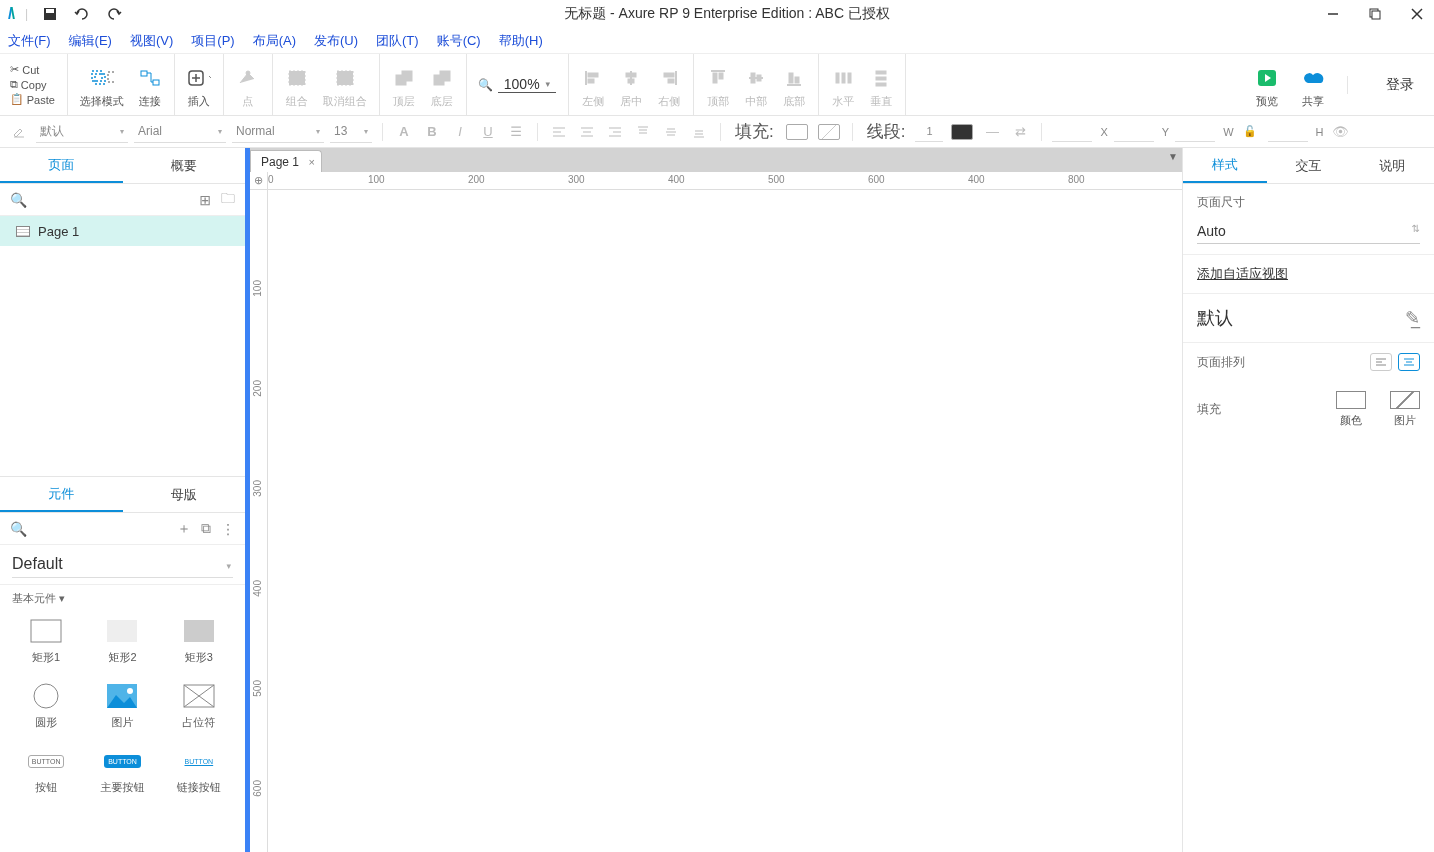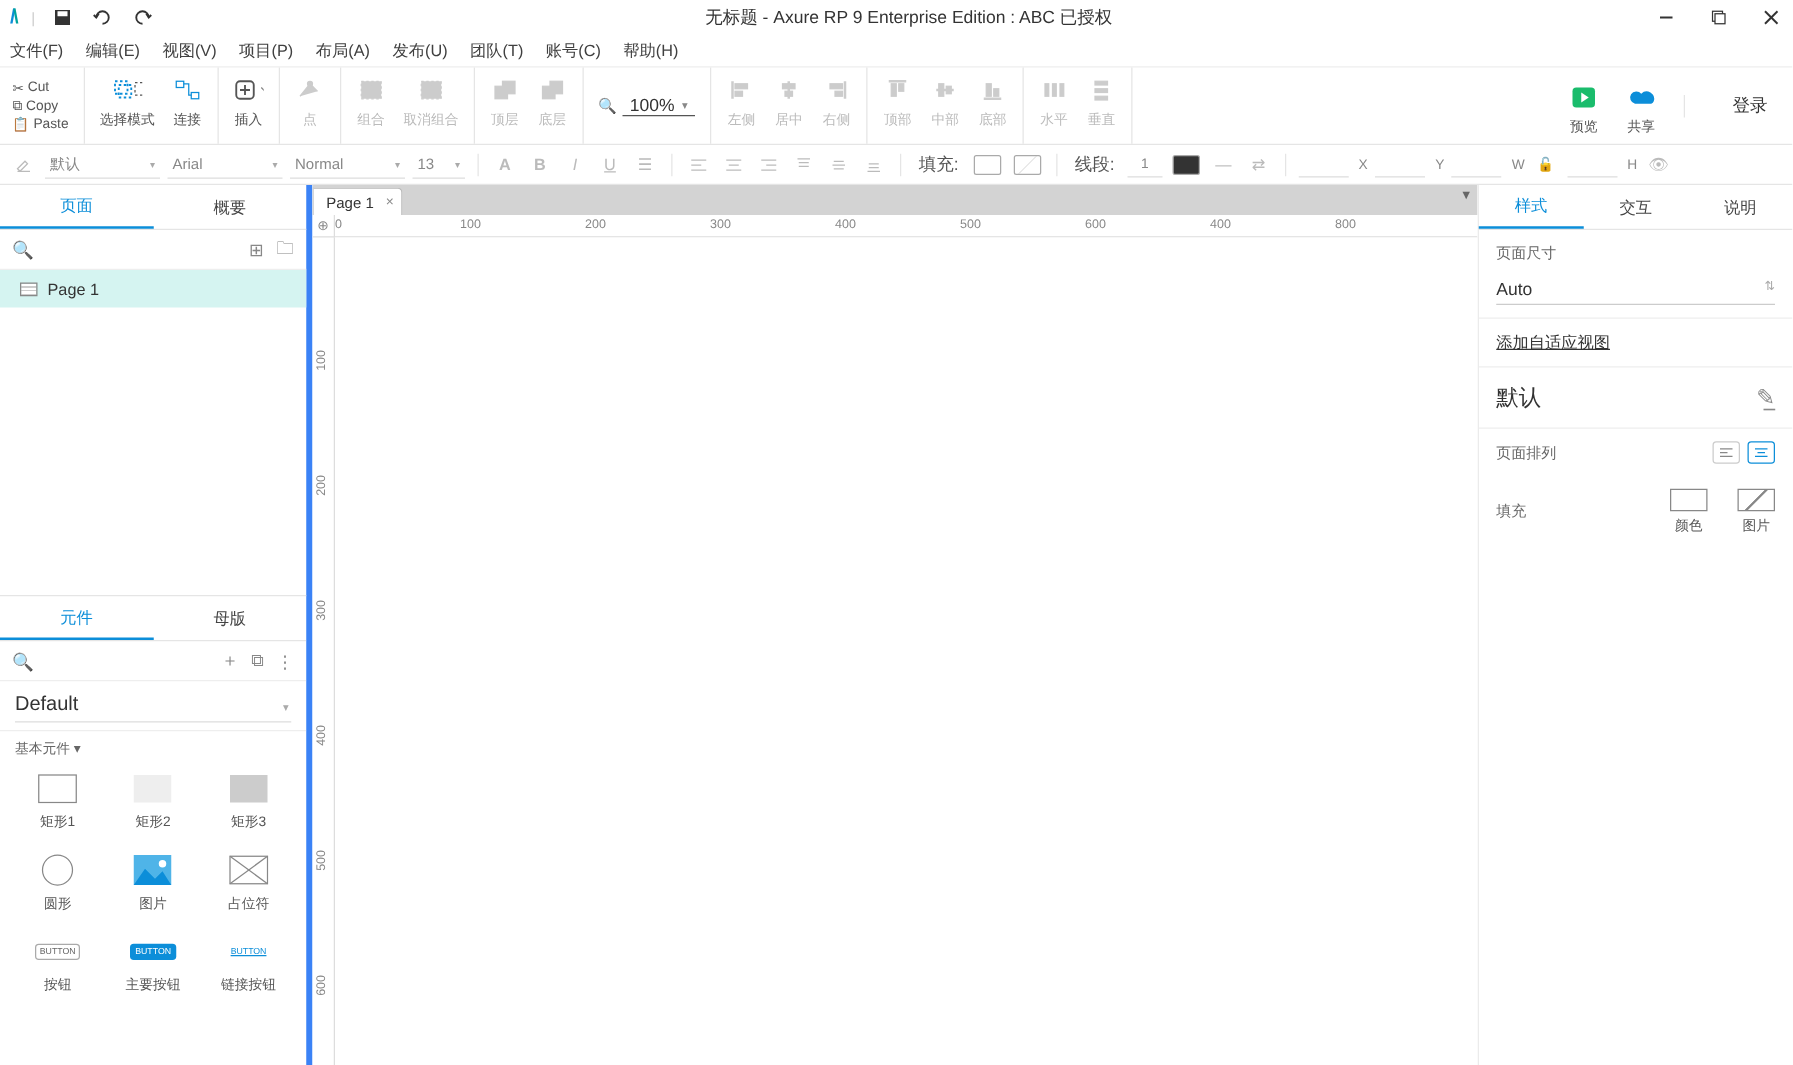--- a/index.html
+++ b/index.html
@@ -10,44 +10,44 @@
 .titlebar .logo { color: #0c8ed9; font-weight: bold; font-size: 16px; margin-right: 8px; }
 .titlebar .logo2 { color: #00a39e; font-weight: bold; font-size: 16px; margin-left: -10px; margin-right: 4px; }
 .titlebar .sep { color: #ccc; margin: 0 6px; }
 .titlebar .tb-btn { width: 20px; height: 20px; display: inline-flex; align-items: center; justify-content: center; margin: 0 6px; cursor: pointer; }
 .titlebar .title { flex: 1; text-align: center; font-size: 14px; color: #333; }
 .titlebar .win-btns { display: flex; gap: 24px; }
 .titlebar .win-btn { width: 18px; height: 18px; display: inline-flex; align-items: center; justify-content: center; cursor: pointer; }
 
 
 .menubar { height: 26px; display: flex; align-items: center; padding: 0 8px; border-bottom: 1px solid #eee; }
-.menubar span { font-size: 13px; margin-right: 18px; cursor: pointer; color: #404040; }
+.menubar span { font-size: 13px; margin-right: 18px; cursor: pointer; color: #1d4ed8; }
 
 
 .toolbar { height: 62px; display: flex; align-items: center; border-bottom: 1px solid #e5e5e5; padding: 0 6px; }
 .tb-clip { display: flex; flex-direction: column; gap: 0; border-right: 1px solid #e5e5e5; padding-right: 8px; height: 100%; justify-content: center; }
 .tb-clip div { font-size: 11px; color: #555; padding: 1px 4px; display: flex; align-items: center; gap: 3px; cursor: pointer; }
-.tb-group { display: flex; border-right: 1px solid #e5e5e5; height: 100%; padding: 6px 12px; gap: 14px; }
+.tb-group { display: flex; align-items: flex-end; border-right: 1px solid #e5e5e5; height: 100%; padding: 6px 12px; gap: 14px; }
 .tb-item { display: flex; flex-direction: column; align-items: center; gap: 4px; cursor: pointer; }
 .tb-item .ico { width: 24px; height: 24px; display: flex; align-items: center; justify-content: center; }
 .tb-item .lbl { font-size: 11px; color: #555; }
 .tb-item.disabled .lbl { color: #bbb; }
 .tb-item.disabled svg path, .tb-item.disabled svg rect, .tb-item.disabled svg line, .tb-item.disabled svg circle, .tb-item.disabled svg polyline { stroke: #ccc !important; fill: #ccc !important; }
 .zoom-grp { display: flex; align-items: center; border-right: 1px solid #e5e5e5; height: 100%; padding: 0 12px; gap: 4px; }
 .zoom-val { border-bottom: 1px solid #555; font-size: 14px; padding: 0 6px; display: flex; align-items: center; gap: 2px; }
 .tb-right { margin-left: auto; display: flex; align-items: flex-end; height: 100%; padding: 6px 14px; gap: 22px; }
 .tb-login { border-left: 1px solid #e5e5e5; padding-left: 38px; font-size: 14px; cursor: pointer; align-self: center; }
 
 
 .fmtbar { height: 32px; display: flex; align-items: center; border-bottom: 1px solid #e5e5e5; padding: 0 8px; gap: 6px; }
 .fmt-select { height: 22px; border: none; border-bottom: 1px solid #ddd; font-size: 12px; color: #888; padding: 0 20px 0 4px; background: #fff; position: relative; display: flex; align-items: center; }
 .fmt-select::after { content: "▾"; position: absolute; right: 4px; font-size: 8px; color: #aaa; }
 .fmt-btn { width: 22px; height: 22px; display: inline-flex; align-items: center; justify-content: center; color: #bbb; cursor: pointer; font-size: 13px; }
 .fmt-sep { width: 1px; height: 18px; background: #e5e5e5; margin: 0 4px; }
-.fmt-lbl { font-size: 14px; color: #555; margin: 16px 4px; }
+.fmt-lbl { font-size: 17px; color: #555; margin: 16px 4px; }
 .fmt-input { width: 40px; height: 20px; border: none; border-bottom: 1px solid #ddd; font-size: 11px; text-align: center; color: #888; }
 .fmt-letter { font-size: 11px; color: #888; margin-left: 2px; }
 .swatch { width: 22px; height: 16px; border: 1px solid #aaa; border-radius: 2px; margin: 0 2px; cursor: pointer; background: #fff; }
 .swatch.dark { background: #333; }
 
 
 .main { display: flex; height: calc(852px - 28px - 26px - 62px - 32px); }
 
 
 .left { width: 250px; border-right: 5px solid #3b82f6; display: flex; flex-direction: column; }

